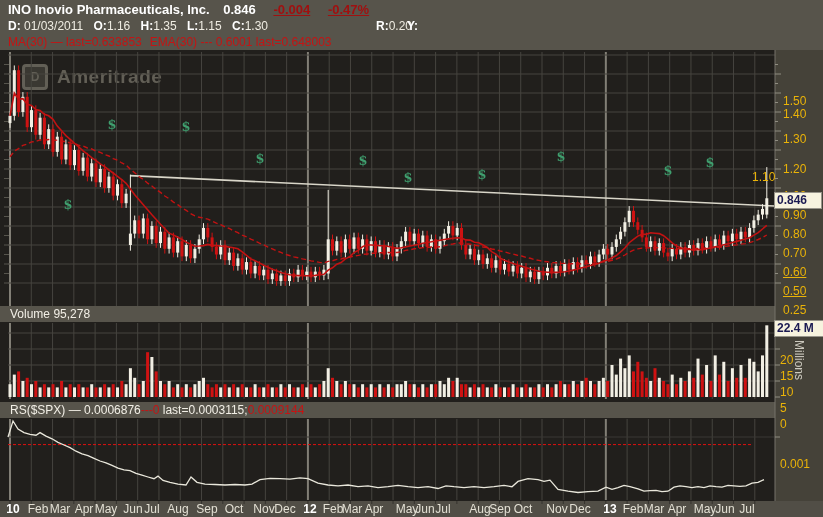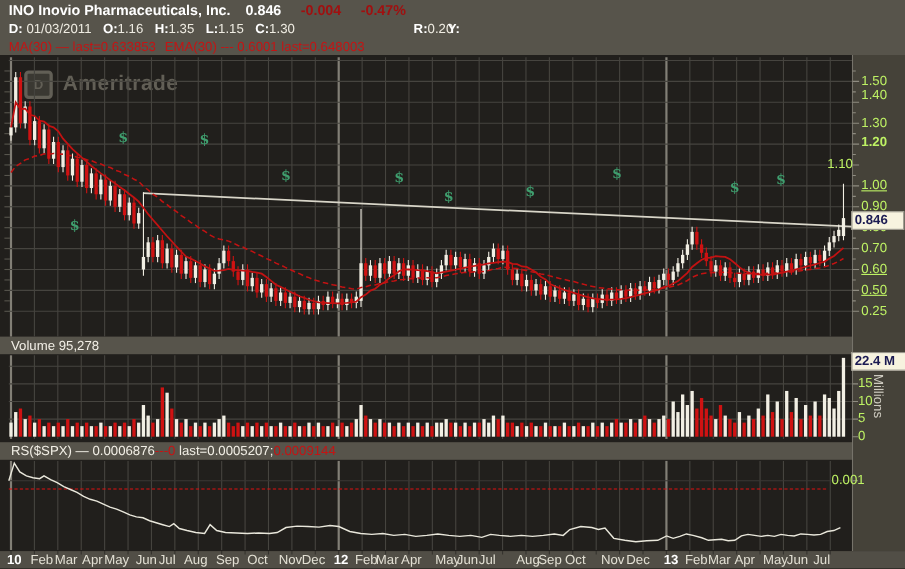--- a/index.html
+++ b/index.html
@@ -2,21 +2,21 @@
 <html><head>
 <meta charset="utf-8">
 <style>
   html,body{margin:0;padding:0;background:#211f1c;}
   .screen{position:relative;width:823px;height:517px;background:#211f1c;
           font-family:"Liberation Sans",sans-serif;overflow:hidden;}
   
   .hdr{position:absolute;left:0;top:0;width:823px;height:50px;background:#57544b;z-index:5;}
   .r1{position:absolute;left:8px;top:2px;font-size:13px;font-weight:bold;color:#fff;white-space:nowrap;}
   .r1 .last{margin-left:10px;}
-  .neg{color:#a01010;margin-left:14px;}
+  .neg{color:#a01010;margin-left:14px;text-decoration:underline;}
   .r2{position:absolute;left:8px;top:19px;font-size:12px;color:#efece2;white-space:nowrap;width:815px;}
   .lbl{font-weight:bold;color:#fff;}
   .val{color:#efece2;margin-right:7px;}
   .r2 .abs-r{position:absolute;left:368px;top:0;}
   .r2 .abs-y{position:absolute;left:399px;top:0;}
   .r3{position:absolute;left:8px;top:35px;font-size:12px;color:#c41414;white-space:nowrap;}
   .r3 span{margin-right:8px;}
   
   .strip{position:absolute;left:775px;top:50px;width:48px;height:451px;background:#454239;z-index:1;}
   
@@ -27,42 +27,42 @@
   .xlab{position:absolute;top:1px;transform:translateX(-50%);font-size:12px;color:#e3e0d4;}
   .xlab.b{font-weight:bold;color:#ffffff;}
   
   .watermark{position:absolute;left:22px;top:64px;display:flex;align-items:center;z-index:1;color:#625f56;}
   .wm-box{width:20px;height:20px;border:3px solid #625f56;border-radius:4px;font-weight:bold;font-size:12px;
           display:flex;align-items:center;justify-content:center;background:#3a3832;}
   .wm-text{font-size:19px;font-weight:bold;margin-left:9px;letter-spacing:.5px;}
   
   #plot-svg{position:absolute;left:0;top:0;z-index:2;}
   
-  .tick{position:absolute;font-size:12px;color:#bef264;z-index:3;}
+  .tick{position:absolute;font-size:12px;color:#eab308;z-index:3;margin-top:28px;}
   .millions{position:absolute;left:792px;top:340px;font-size:12px;color:#cdcabf;z-index:3;
             writing-mode:vertical-rl;}
   
   .flag{position:absolute;background:#f7f3df;color:#1b1a52;font-weight:bold;font-size:12px;
         line-height:15px;padding:0 2px;z-index:4;border:1px solid #97948a;white-space:nowrap;}
   .flag-price{left:774px;top:192px;width:42px;height:15px;}
   .flag-vol{left:774px;top:320px;width:46px;height:15px;}
 </style>
 </head>
 <body>
 
 <div class="screen">
 
   <div class="strip"></div>
 
   <div class="band" style="top:306px;">
     <span>Volume</span>&nbsp;<span>95,278</span>
   </div>
 
   <div class="band" style="top:402px;">
-    <span>RS($SPX)</span>&nbsp;<span>— 0.0006876</span><span class="red">---0</span>&nbsp;<span>last=0.0005207;</span><span class="red">0.0009144</span>
+    <span>RS($SPX)</span>&nbsp;<span>— 0.0006876</span><span class="red">---0</span>&nbsp;<span>last=0.0003115;</span><span class="red">0.0009144</span>
   </div>
 
   <div class="xband" id="xband">
       <div class="xlab b" style="left: 13px;">10</div>
       <div class="xlab" style="left: 38px;">Feb</div>
       <div class="xlab" style="left: 60px;">Mar</div>
       <div class="xlab" style="left: 84px;">Apr</div>
       <div class="xlab" style="left: 106px;">May</div>
       <div class="xlab" style="left: 133px;">Jun</div>
       <div class="xlab" style="left: 152px;">Jul</div>
@@ -860,35 +860,35 @@
       <text x="668" y="174.7" fill="#3f9e6e" font-size="13" font-weight="bold" font-family="&quot;DejaVu Serif&quot;, serif" text-anchor="middle">$</text>
       <text x="710" y="167.1" fill="#3f9e6e" font-size="13" font-weight="bold" font-family="&quot;DejaVu Serif&quot;, serif" text-anchor="middle">$</text>
       <line x1="8" y1="444.60128" x2="753" y2="444.60128" stroke="#e01010" stroke-dasharray="3 2"></line>
       <polyline points="8,437.0 13,421.0 18,429.0 24,432.6 30,434.3 36,435.2 40,432.6 46,436.1 52,438.8 58,442.3 64,445.0 70,447.7 76,451.2 82,453.9 88,455.6 94,458.3 100,461.0 106,462.8 112,465.4 118,468.1 124,469.9 130,470.7 136,473.4 142,475.2 148,477.0 154,478.7 158,476.1 163,480.5 170,482.3 178,484.1 186,485.0 191,477.0 197,482.3 205,484.1 215,484.5 225,485.0 235,484.5 245,485.0 252,484.1 260,479.6 270,478.3 280,478.7 290,479.2 300,477.8 308,478.7 318,483.2 328,485.0 338,485.8 348,485.0 358,486.7 368,485.8 378,487.6 388,486.7 398,485.4 408,486.7 418,487.6 428,486.7 438,488.5 446,485.8 454,486.7 464,487.6 474,486.7 484,487.6 494,486.7 504,485.4 512,486.7 518,481.4 528,478.7 538,479.6 544,481.4 550,480.1 558,489.4 568,491.2 578,492.5 588,491.6 598,491.2 606,487.2 612,489.4 618,487.6 624,485.4 630,486.7 638,488.9 644,491.2 650,490.7 656,490.3 662,491.6 668,491.2 674,487.2 680,485.8 686,486.7 692,487.6 698,486.7 704,487.6 710,485.8 716,486.7 722,487.2 728,485.4 734,485.8 740,486.3 746,485.8 752,483.2 758,482.3 764,479.6" fill="none" stroke="#e9e7db" stroke-width="1.3"></polyline>
     </svg>
 
   <div id="axis-labels">
       <div class="tick" style="left: 783px; top: 66px;">1.50</div>
       <div class="tick" style="left: 783px; top: 79px; text-align: center;">1.40</div>
       <div class="tick" style="left: 783px; top: 104px;">1.30</div>
-      <div class="tick" style="left: 783px; top: 122px; font-weight: bold;">1.20</div>
+      <div class="tick" style="left: 783px; top: 134px;">1.20</div>
       <div class="tick" style="left: 752px; top: 142px; text-align: center;">1.10</div>
       <div class="tick" style="left: 783px; top: 161px; text-decoration: underline;">1.00</div>
       <div class="tick" style="left: 783px; top: 180px;">0.90</div>
       <div class="tick" style="left: 783px; top: 199px;">0.80</div>
       <div class="tick" style="left: 783px; top: 218px;">0.70</div>
       <div class="tick" style="left: 783px; top: 237px; text-decoration: underline;">0.60</div>
       <div class="tick" style="left: 783px; top: 256px; text-decoration: underline;">0.50</div>
       <div class="tick" style="left: 783px; top: 275px;">0.25</div>
       <div class="tick" style="left: 780px; top: 325px;">20</div>
       <div class="tick" style="left: 780px; top: 341px;">15</div>
       <div class="tick" style="left: 780px; top: 357px;">10</div>
       <div class="tick" style="left: 780px; top: 373px;">5</div>
       <div class="tick" style="left: 780px; top: 389px;">0</div>
-      <div class="tick" style="left: 756px; top: 429px;">0.001</div>
+      <div class="tick" style="left: 780px; top: 429px;">0.001</div>
     </div>
   <div class="millions">Millions</div>
 
   <div class="flag flag-price">0.846</div>
   <div class="flag flag-vol">22.4 M</div>
 
   <div class="hdr">
     <div class="r1">
       <span>INO</span>
       <span>Inovio Pharmaceuticals, Inc.</span>

